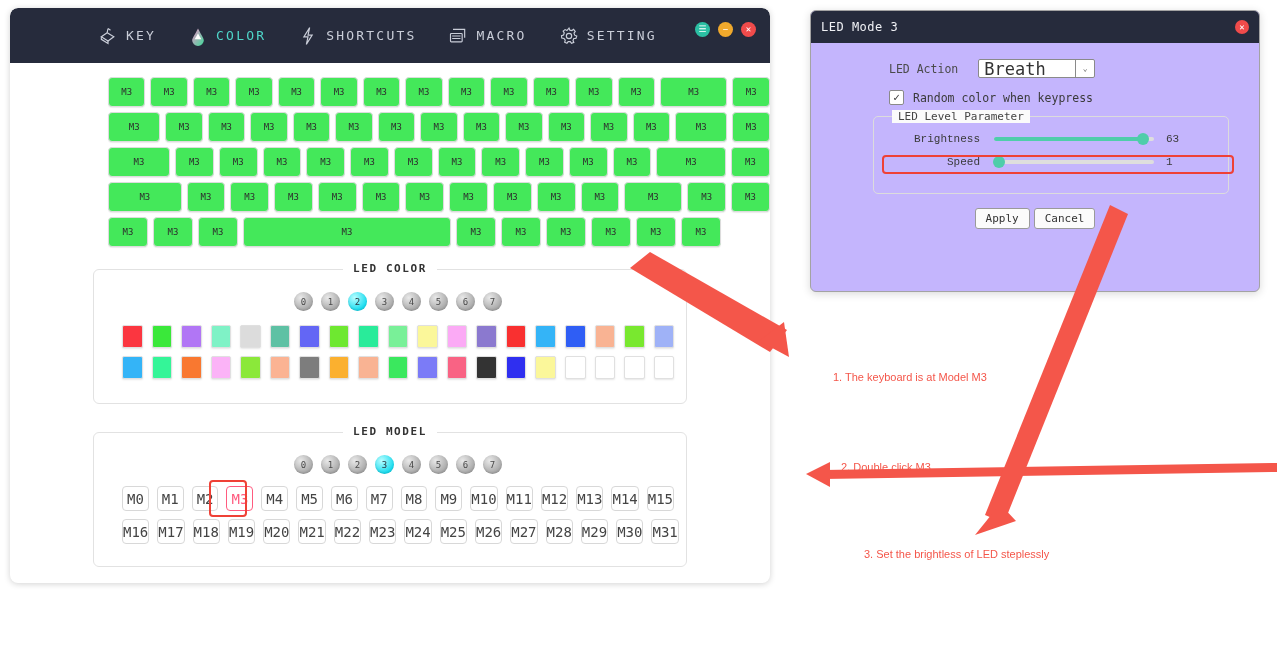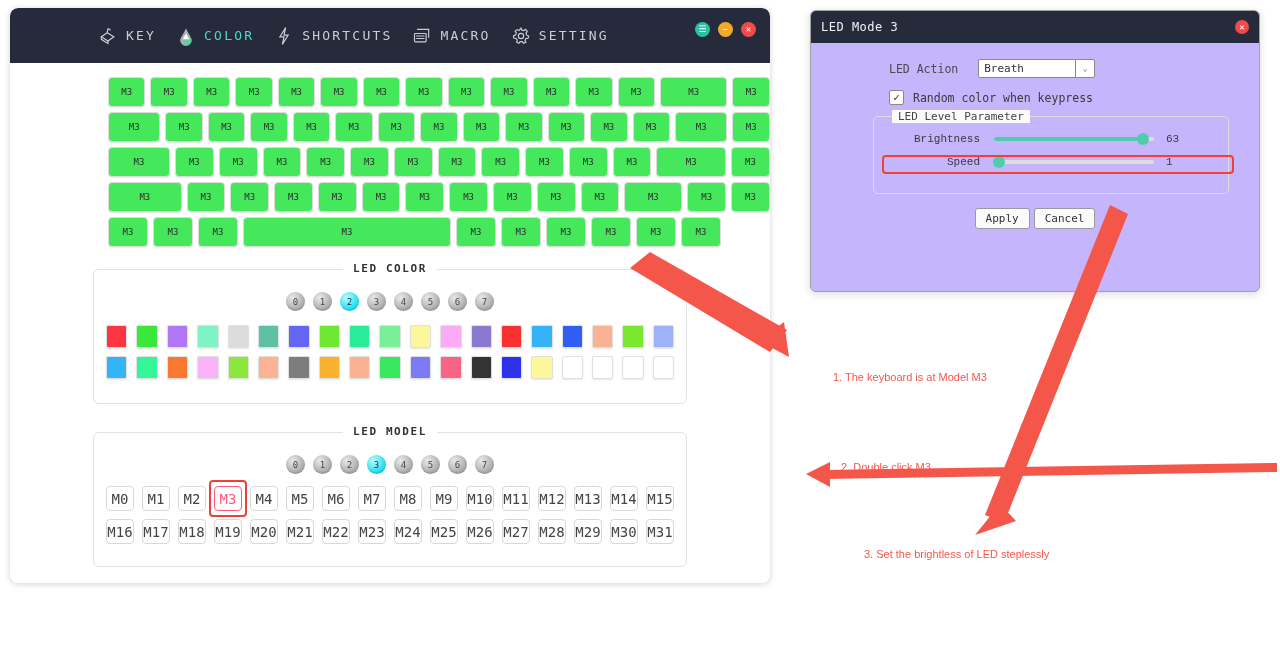--- a/index.html
+++ b/index.html
@@ -22,21 +22,21 @@
   }
   .titlebar {
     position: relative;
     height: 55px;
     background: #262b3c;
     display: flex; align-items: center;
     border-radius: 8px 8px 0 0;
   }
   .nav {
     display: flex; align-items: flex-end;
-    gap: 20px;
+    gap: 32px;
     margin-left: 88px;
   }
   .nav-item {
     display: flex; align-items: center; gap: 8px;
     color: #c9cdd8;
     font-size: 13px; letter-spacing: 2.2px;
     cursor: pointer;
   }
   .nav-item.active { color: #4fd6c9; }
   .nav-ico { width: 20px; height: 20px; display: block; }
@@ -68,20 +68,21 @@
   }
 
   
   .panel {
     margin: 0 auto;
     width: 594px;
     border: 1px solid #e2e2e2;
     border-radius: 6px;
     position: relative;
     background: #fff;
+    padding-left: 16px;
   }
   .panel-title {
     position: absolute; top: -8px; left: 50%;
     transform: translateX(-50%);
     background: #fff; padding: 0 10px;
     font-size: 11px; letter-spacing: 1.6px; color: #333;
     font-weight: bold;
   }
   .idx-row { display: flex; justify-content: center; gap: 8px; padding: 22px 0 10px 0; }
   .idx {
@@ -149,21 +150,21 @@
   .dlg-body { padding: 16px 20px 0 20px; font-size: 11.5px; color: #3a3a3a; }
 
   .frow { display: flex; align-items: center; margin-bottom: 12px; }
   .flabel { color: #4a4a4a; }
   .sel-wrap {
     margin-left: 20px; width: 117px; height: 19px;
     border: 1px solid #8a8a8a; border-radius: 2px;
     background: #fff; display: flex; align-items: center;
     position: relative; cursor: pointer;
   }
-  .sel-val { padding-left: 5px; font-size: 11px; color: #333; }
+  .sel-val { padding-left: 5px; font-size: 17px; color: #333; }
   .sel-arrow {
     position: absolute; right: 0; top: 0; bottom: 0; width: 19px;
     border-left: 1px solid #8a8a8a;
     display: flex; align-items: center; justify-content: center;
     font-size: 8px; color: #666;
   }
 
   .cb-row { display: flex; align-items: center; gap: 9px; margin: 0 0 11px 58px; }
   .cbox {
     width: 15px; height: 15px; border: 1px solid #8a8a8a;

